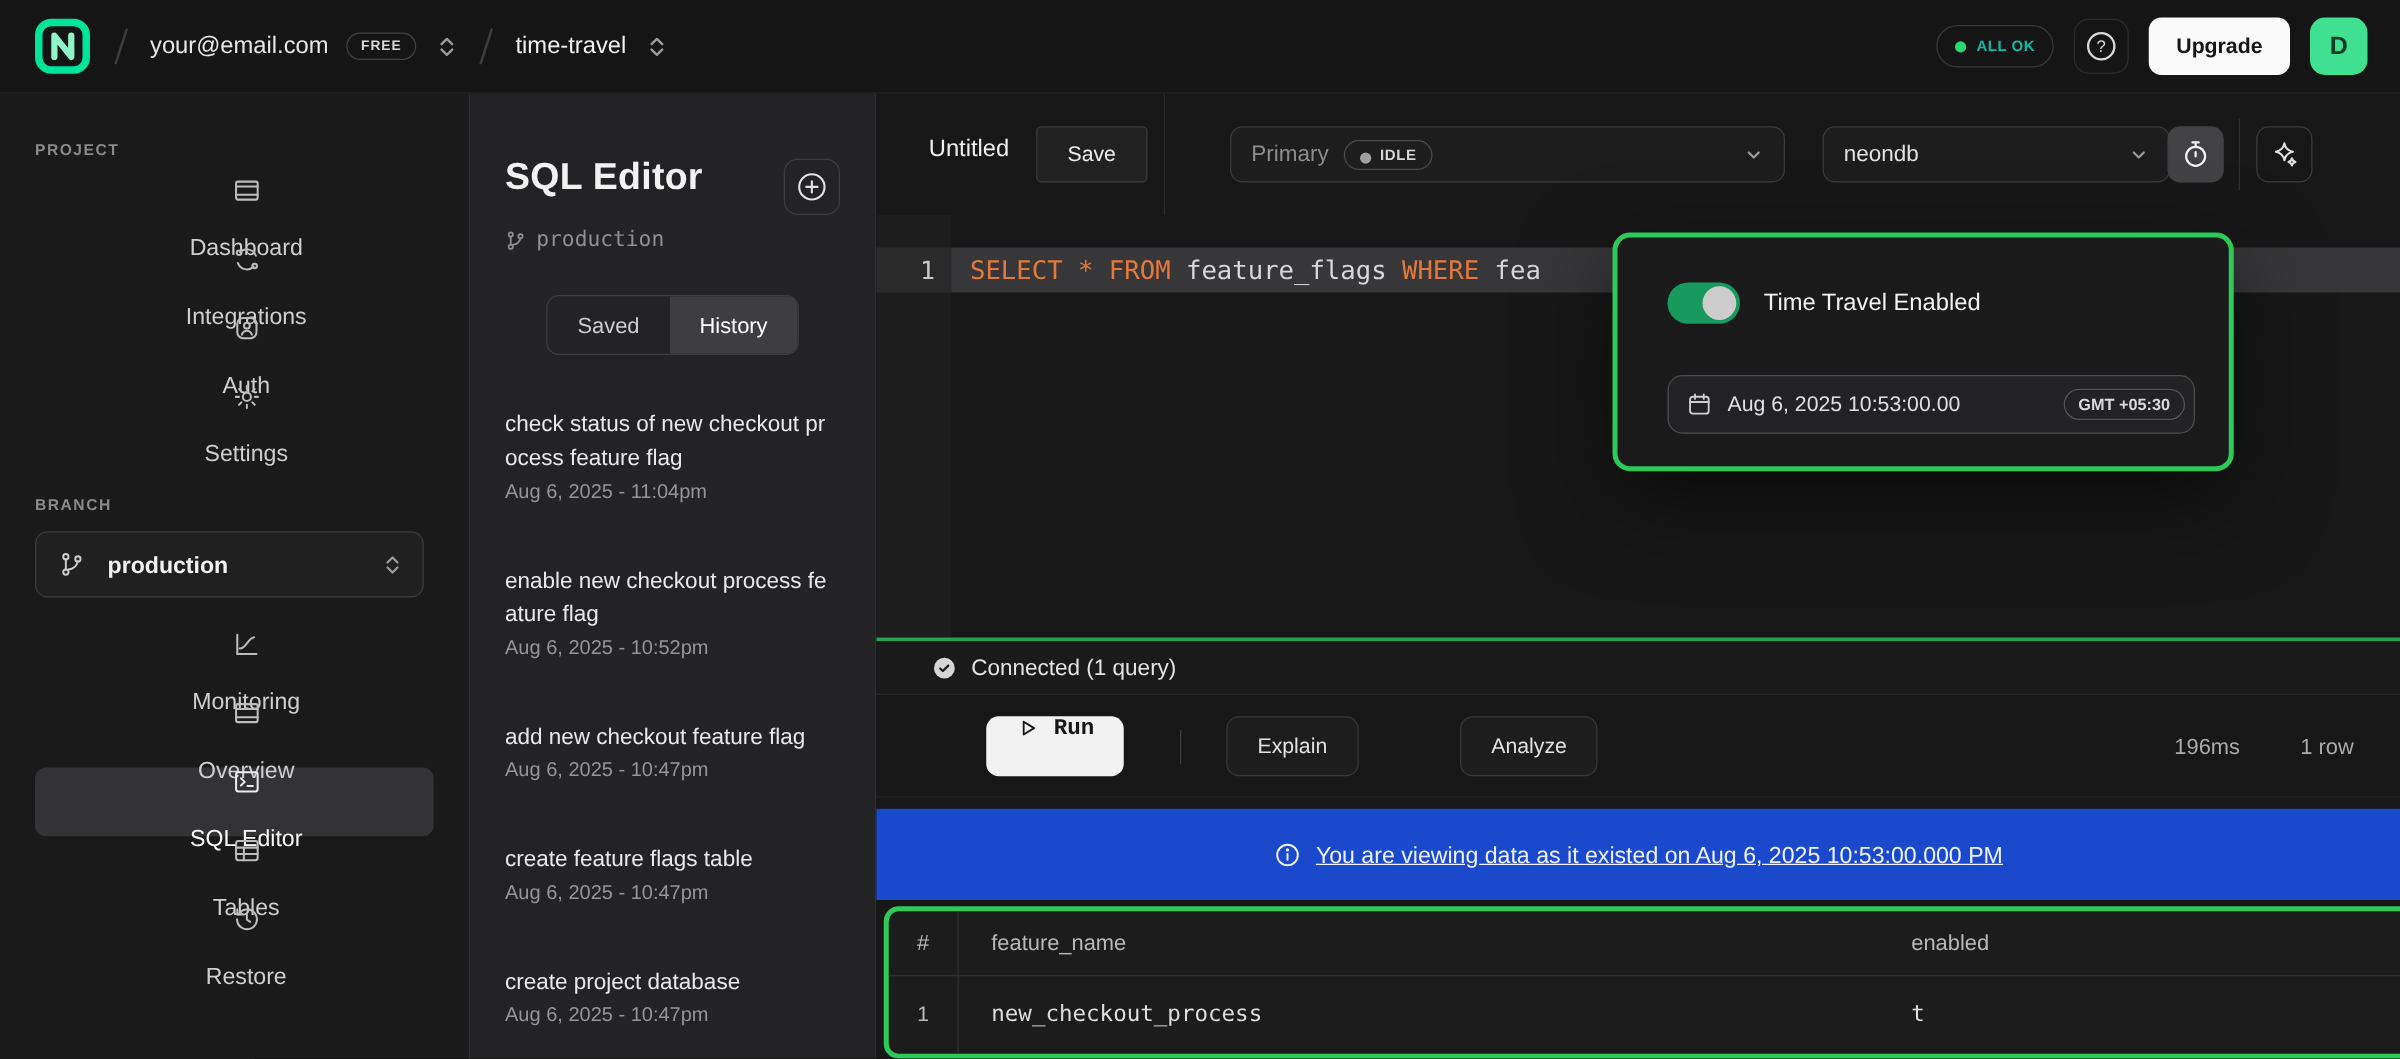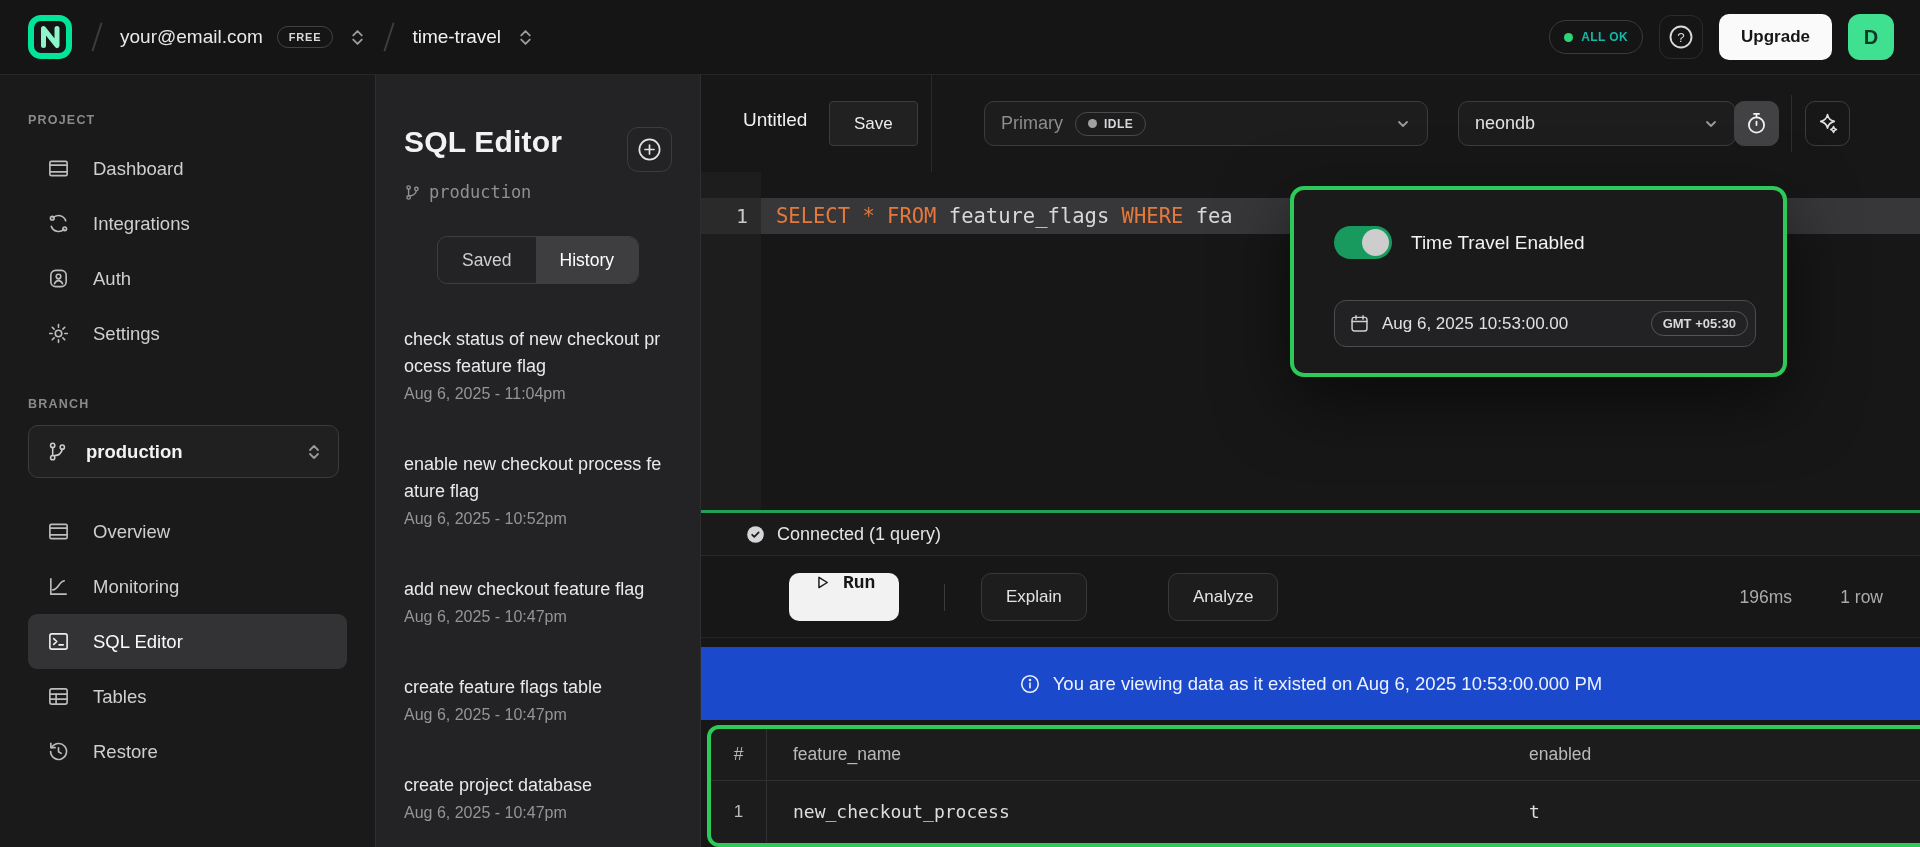--- a/index.html
+++ b/index.html
@@ -28,21 +28,21 @@
   .upgrade-btn { height:46px; padding:0 22px; border:none; border-radius:10px; background:#fafafa;
     color:#161616; font-size:17px; font-weight:600; cursor:pointer; font-family:inherit; }
   .avatar { width:46px; height:46px; border-radius:12px; background:#3fe08f; color:#0d3b24;
     font-size:20px; font-weight:bold; display:flex; align-items:center; justify-content:center; cursor:pointer; border:none; }
 
   
   .sidebar { position:absolute; top:75px; left:0; width:375px; height:772px; background:#1a1a1b; padding-top:38px; }
   .side-label { font-size:12.5px; font-weight:bold; letter-spacing:1.2px; color:#8a8a8c; margin:0 0 14px 28px; }
   .side-list { margin:0 28px; }
   .side-item { height:55px; display:flex; align-items:center; gap:23px; padding-left:19px;
-    border-radius:9px; color:#cfcfd1; font-size:18.5px; cursor:pointer; }
+    border-radius:9px; color:#cfcfd1; font-size:18.5px; cursor:pointer;flex-direction:column; }
   .side-item .ic { color:#bdbdbf; display:flex; }
   .side-item.selected { background:#333335; color:#fafafa; }
   .side-item.selected .ic { color:#ededef; }
   .branch-label { margin-top:36px; }
   .branch-select { margin:0 28px; width:311px; height:53px; border:1px solid #3c3c3e; border-radius:10px;
     background:#202021; display:flex; align-items:center; gap:18px; padding:0 16px 0 18px;
     color:#f2f2f2; font-size:18.5px; font-weight:600; cursor:pointer; font-family:inherit; }
   .branch-select .ic { color:#cdcdcf; display:flex; }
   .branch-select .chev { margin-left:auto; color:#9a9a9c; display:flex; }
   .branch-items { margin-top:26px; }
@@ -71,21 +71,21 @@
     border-left:1px solid #2e2e30; overflow:hidden; }
   .toolbar { position:absolute; top:0; left:0; width:100%; height:97px; }
   .query-title { position:absolute; left:42px; top:34px; font-size:19px; color:#f0f0f0; cursor:text; }
   .save-btn { position:absolute; left:128px; top:26px; height:45px; padding:0 24px; border:1px solid #3c3c3e;
     border-radius:4px; background:#212122; color:#ececec; font-size:17px; cursor:pointer; font-family:inherit; }
   .tb-divider { position:absolute; left:230px; top:0; width:1px; height:97px; background:#2a2a2c; }
   .select-box { position:absolute; top:26px; height:45px; border:1px solid #3c3c3e; border-radius:10px;
     background:#1d1d1e; display:flex; align-items:center; padding:0 16px; gap:12px; cursor:pointer; font-family:inherit; }
   .sel-compute { left:283px; width:444px; }
   .sel-compute .name { font-size:18px; color:#8d8d8f; }
-  .idle-pill { display:flex; align-items:center; gap:7px; border:1px solid #4a4a4c; border-radius:999px;
+  .idle-pill { display:flex; align-items:flex-end; gap:7px; border:1px solid #4a4a4c; border-radius:999px;
     padding:4px 12px; }
   .idle-pill .d { width:9px; height:9px; border-radius:50%; background:#a0a0a2; }
   .idle-pill .t { font-size:12px; font-weight:bold; letter-spacing:.5px; color:#d6d6d8; }
   .select-box .chev { margin-left:auto; color:#9a9a9c; display:flex; }
   .sel-db { left:757px; width:278px; }
   .sel-db .name { font-size:18px; color:#e2e2e4; }
   .icon-btn { position:absolute; top:26px; width:45px; height:45px; border-radius:10px;
     display:flex; align-items:center; justify-content:center; cursor:pointer; background:none;
     border:1px solid #3c3c3e; color:#e0e0e2; }
   .timer-btn { left:1033px; background:#424244; border-color:#424244; color:#f2f2f2; }
@@ -116,21 +116,21 @@
     background:#1d1d1e; color:#e2e2e4; font-size:17px; cursor:pointer; font-family:inherit; }
   .explain-btn { left:280px; }
   .analyze-btn { left:447px;margin-left:20px; }
   .stat-ms { position:absolute; right:128px; top:0; height:82px; display:flex; align-items:center;
     font-size:17.5px; color:#ababad; }
   .stat-rows { position:absolute; right:37px; top:0; height:82px; display:flex; align-items:center;
     font-size:17.5px; color:#ababad; }
 
   
   .banner { position:absolute; top:572px; left:0; width:100%; height:73px; background:#1b49cc;
-    display:flex; align-items:center; justify-content:center; gap:12px; color:#eef2ff; font-size:18.5px; }
+    display:flex; align-items:center; justify-content:center; gap:12px; color:#eef2ff; font-size:18.5px;text-decoration:underline; }
   .results-table { position:absolute; top:650px; left:6px; width:1226px; height:122px;
     border:4px solid #2dc959; border-radius:12px; background:#1c1c1d; overflow:hidden; }
   .t-row { display:flex; align-items:center; }
   .t-head { height:52px; border-bottom:1px solid #303032; color:#b9b9bb; font-size:17.5px; }
   .t-data { height:61px; }
   .c-num { width:56px; text-align:center; border-right:1px solid #303032; align-self:stretch;
     display:flex; align-items:center; justify-content:center; }
   .c-name { flex:1; padding-left:26px; }
   .c-enabled { width:400px; }
   .t-data .cellv { font-family:"DejaVu Sans Mono", monospace; font-size:18px; color:#dededf; }
@@ -257,35 +257,35 @@
           <path d="M4 6l4-4 4 4"></path>
           <path d="M4 10l4 4 4-4"></path>
         </svg>
       </span>
   </button>
 
   <div class="side-list branch-items">
     <div class="side-item">
       <span class="ic">
           <svg width="23" height="23" viewBox="0 0 24 24" fill="none" stroke="currentColor" stroke-width="1.7" stroke-linecap="round">
+            <path d="M4 4v16h16"></path>
+            <path d="M6 15.5c5.5 0 6.5-8.5 12-9.5"></path>
+          </svg>
+        </span>
+      <span>Monitoring</span>
+    </div>
+    <div class="side-item">
+      <span class="ic">
+          <svg width="23" height="23" viewBox="0 0 24 24" fill="none" stroke="currentColor" stroke-width="1.7" stroke-linecap="round">
             <rect x="3" y="4.5" width="18" height="15" rx="1.5"></rect>
             <path d="M3 8.5h18"></path>
             <path d="M3 15.5h18"></path>
           </svg>
         </span>
       <span>Overview</span>
-    </div>
-    <div class="side-item">
-      <span class="ic">
-          <svg width="23" height="23" viewBox="0 0 24 24" fill="none" stroke="currentColor" stroke-width="1.7" stroke-linecap="round">
-            <path d="M4 4v16h16"></path>
-            <path d="M6 15.5c5.5 0 6.5-8.5 12-9.5"></path>
-          </svg>
-        </span>
-      <span>Monitoring</span>
     </div>
     <div class="side-item selected">
       <span class="ic">
           <svg width="23" height="23" viewBox="0 0 24 24" fill="none" stroke="currentColor" stroke-width="1.7" stroke-linecap="round" stroke-linejoin="round">
             <rect x="3" y="4" width="18" height="16" rx="2"></rect>
             <path d="M7 9l3.2 3L7 15"></path>
             <path d="M12.5 15.5H17"></path>
           </svg>
         </span>
       <span>SQL Editor</span>

